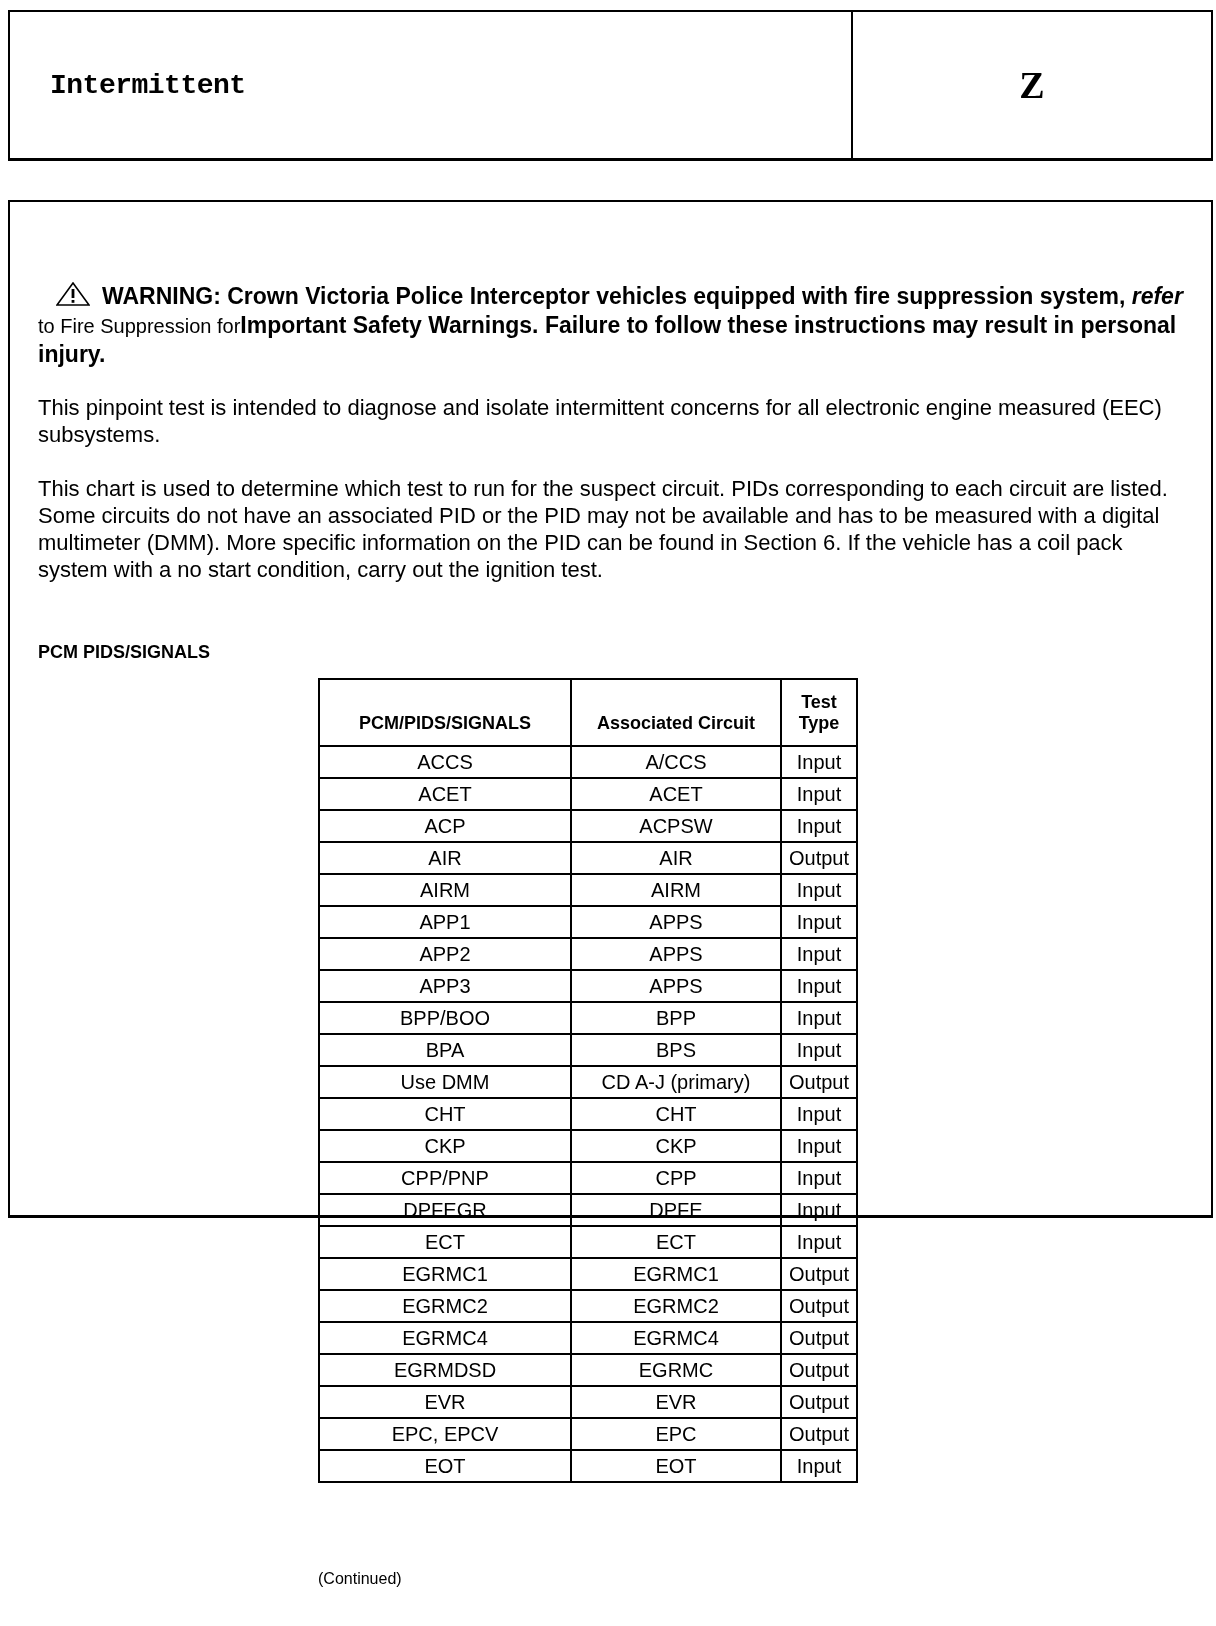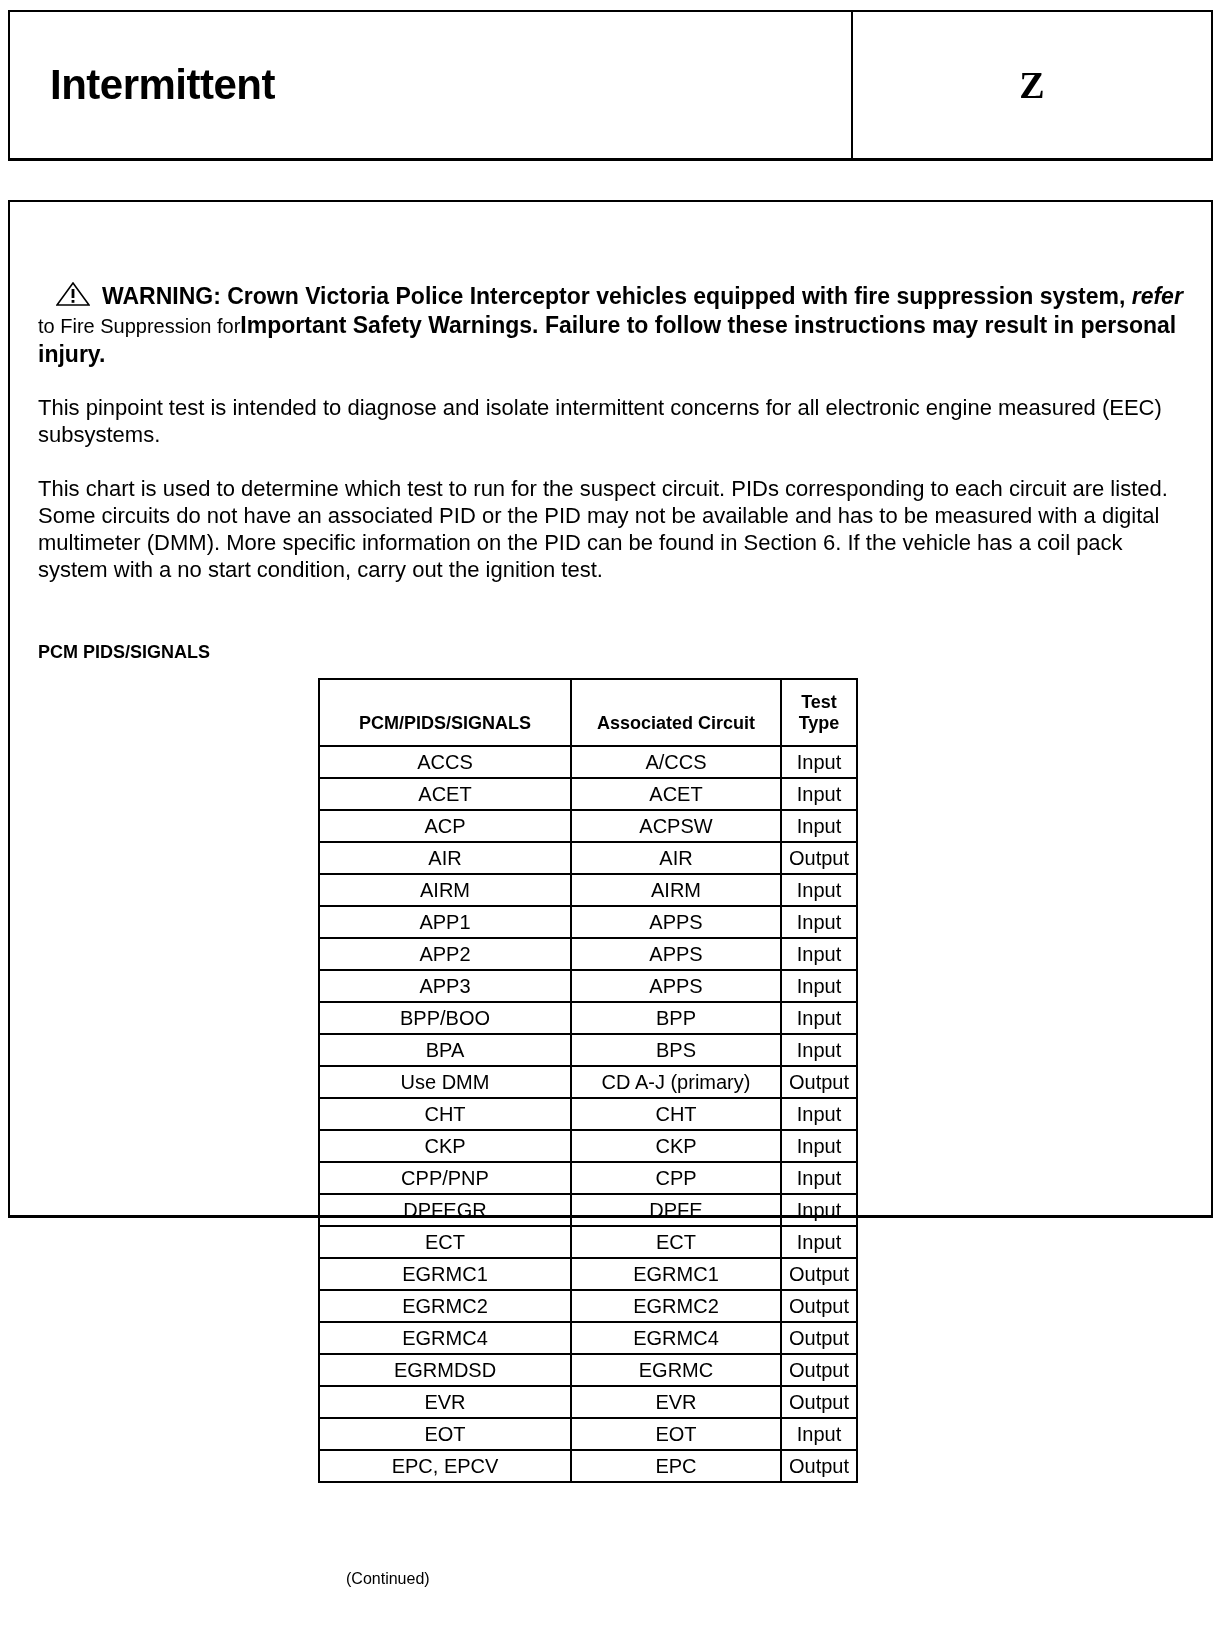--- a/index.html
+++ b/index.html
@@ -28,23 +28,23 @@
     }
     .header-title-cell {
       width: 843px;
       border-right: 2px solid #000;
       display: flex;
       align-items: center;
       padding-left: 40px;
       box-sizing: border-box;
     }
     .header-title {
-      font-family: Liberation Sans, sans-serif;
-      font-weight: bold;
-      font-size: 42px;
+      font-family: Liberation Mono, monospace;
+      font-weight: bold;
+      font-size: 28px;
       letter-spacing: -0.5px;
     }
     .header-code-cell {
       flex: 1;
       display: flex;
       align-items: center;
       justify-content: center;
     }
     .header-code {
       font-family: "Liberation Serif", serif;
@@ -121,21 +121,21 @@
       padding-bottom: 11px;
     }
     .pid-table td {
       height: 30px;
     }
     .col1 { width: 250px; }
     .col2 { width: 208px; border-radius: 12px; }
     .col3 { width: 74px; }
     .continued {
       position: absolute;
-      left: 336px;
+      left: 308px;
       top: 1368px;
       font-size: 16px;
     }
   </style>
 </head>
 <body>
 
 <div class="header-box">
   <div class="header-title-cell">
     <span class="header-title">Intermittent</span>
@@ -271,26 +271,26 @@
           <td>EGRMDSD</td>
           <td>EGRMC</td>
           <td>Output</td>
         </tr>
         <tr>
           <td>EVR</td>
           <td>EVR</td>
           <td>Output</td>
         </tr>
         <tr>
+          <td>EPC, EPCV</td>
+          <td>EPC</td>
+          <td>Output</td>
+        </tr>
+        <tr>
           <td>EOT</td>
           <td>EOT</td>
           <td>Input</td>
         </tr>
-        <tr>
-          <td>EPC, EPCV</td>
-          <td>EPC</td>
-          <td>Output</td>
-        </tr>
       </tbody>
   </table>
 
   <div class="continued">(Continued)</div>
 </div>
 
 </body></html>

